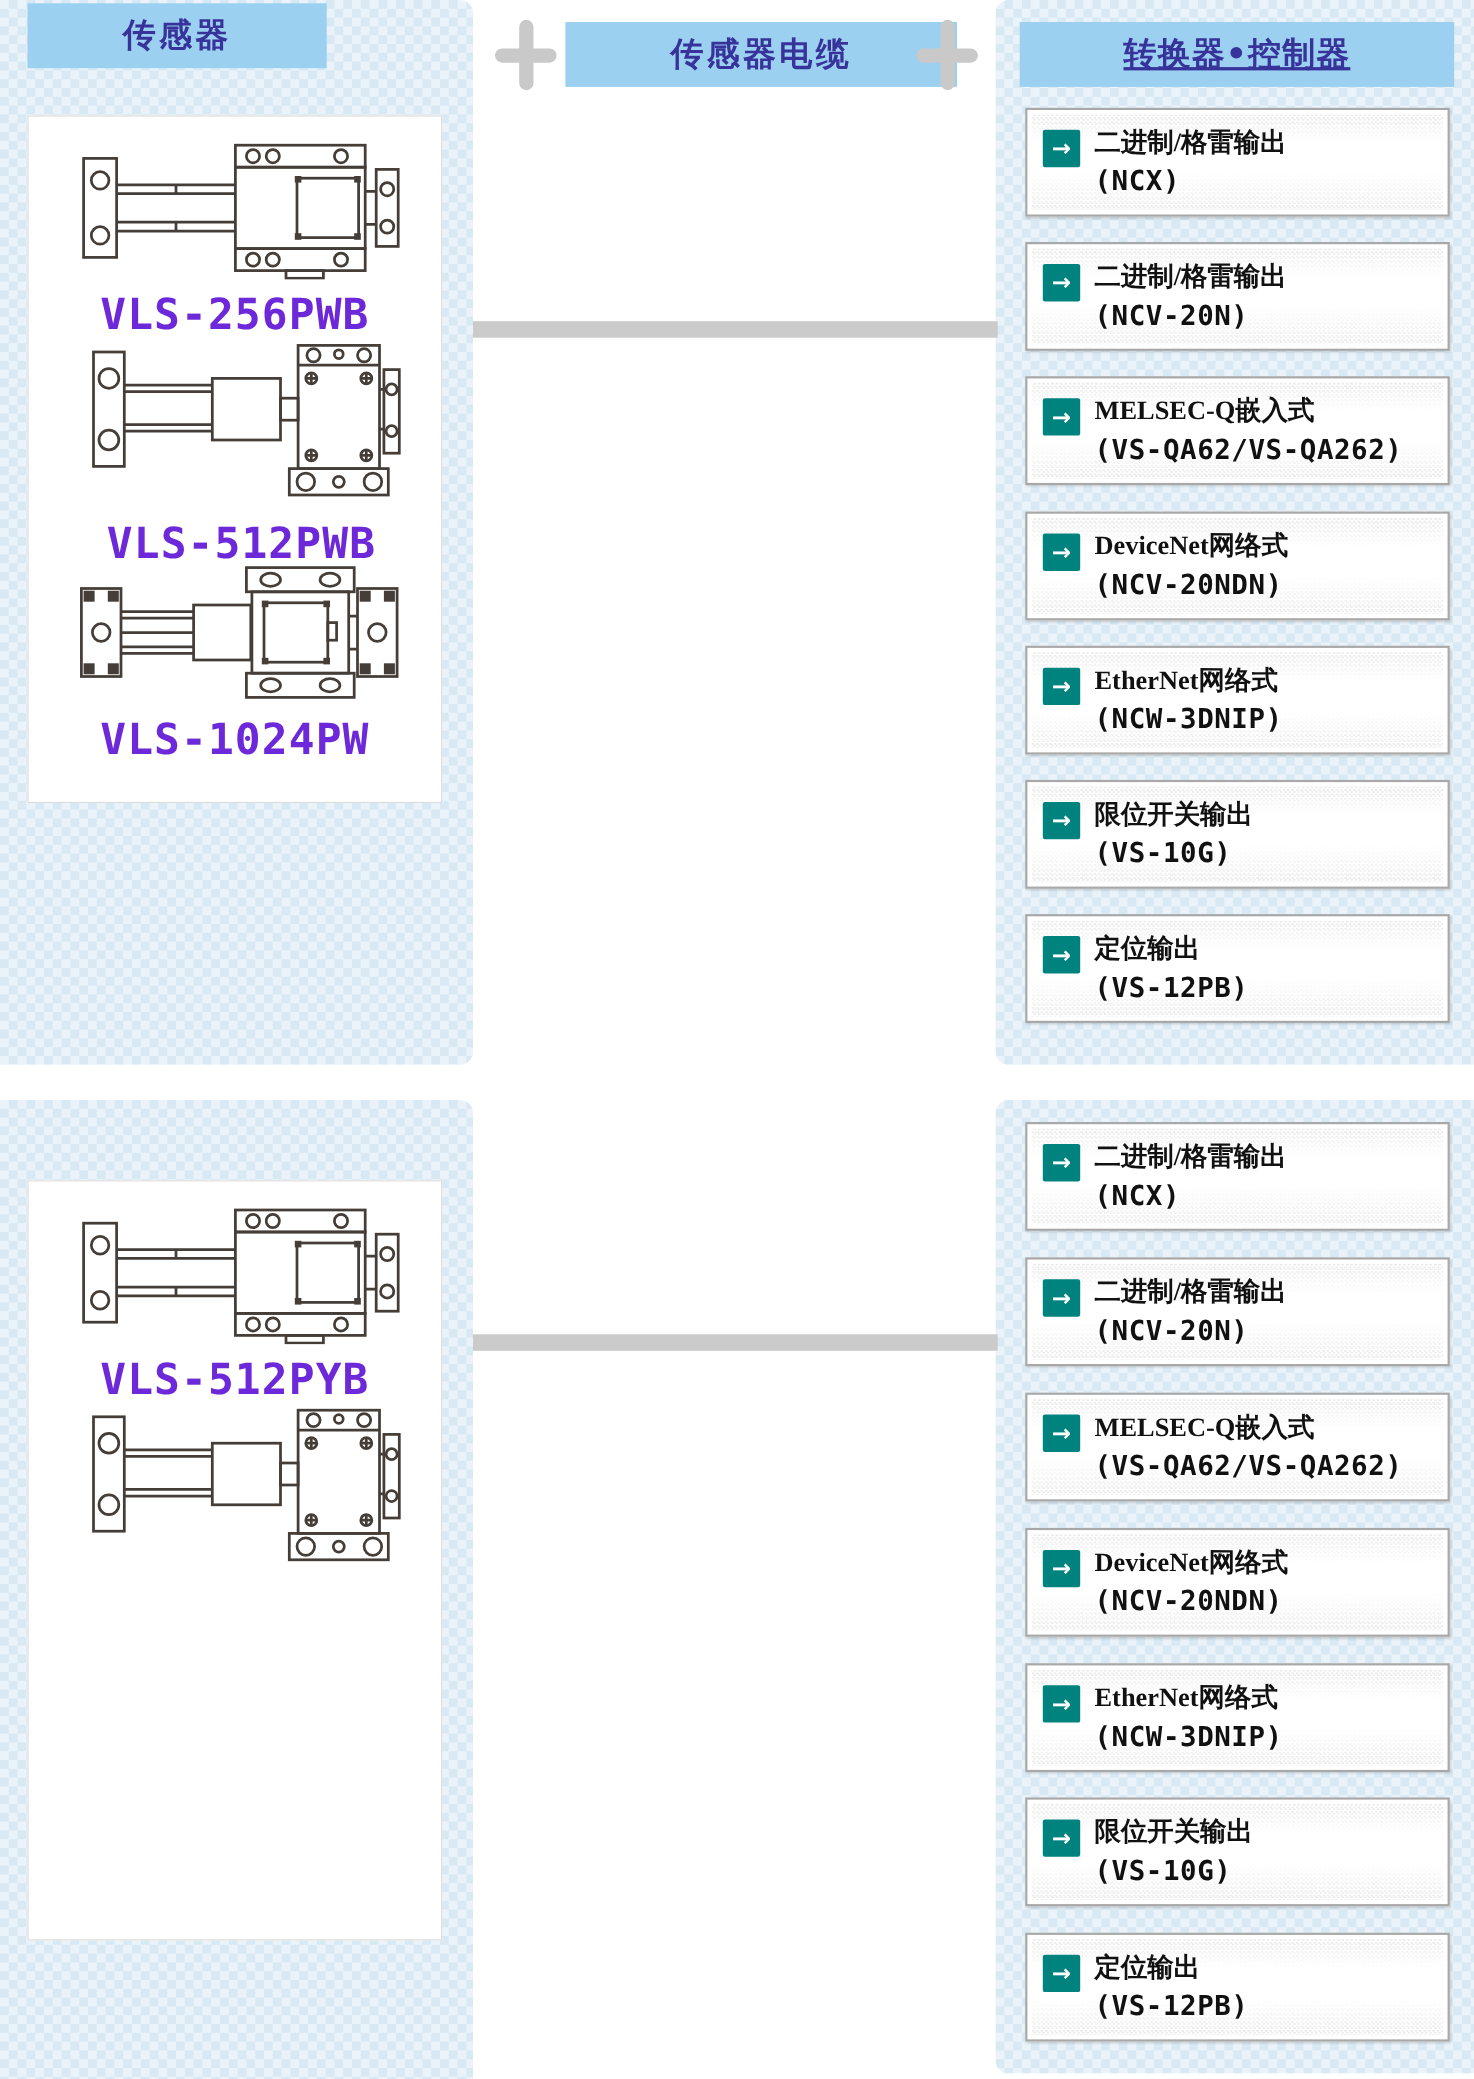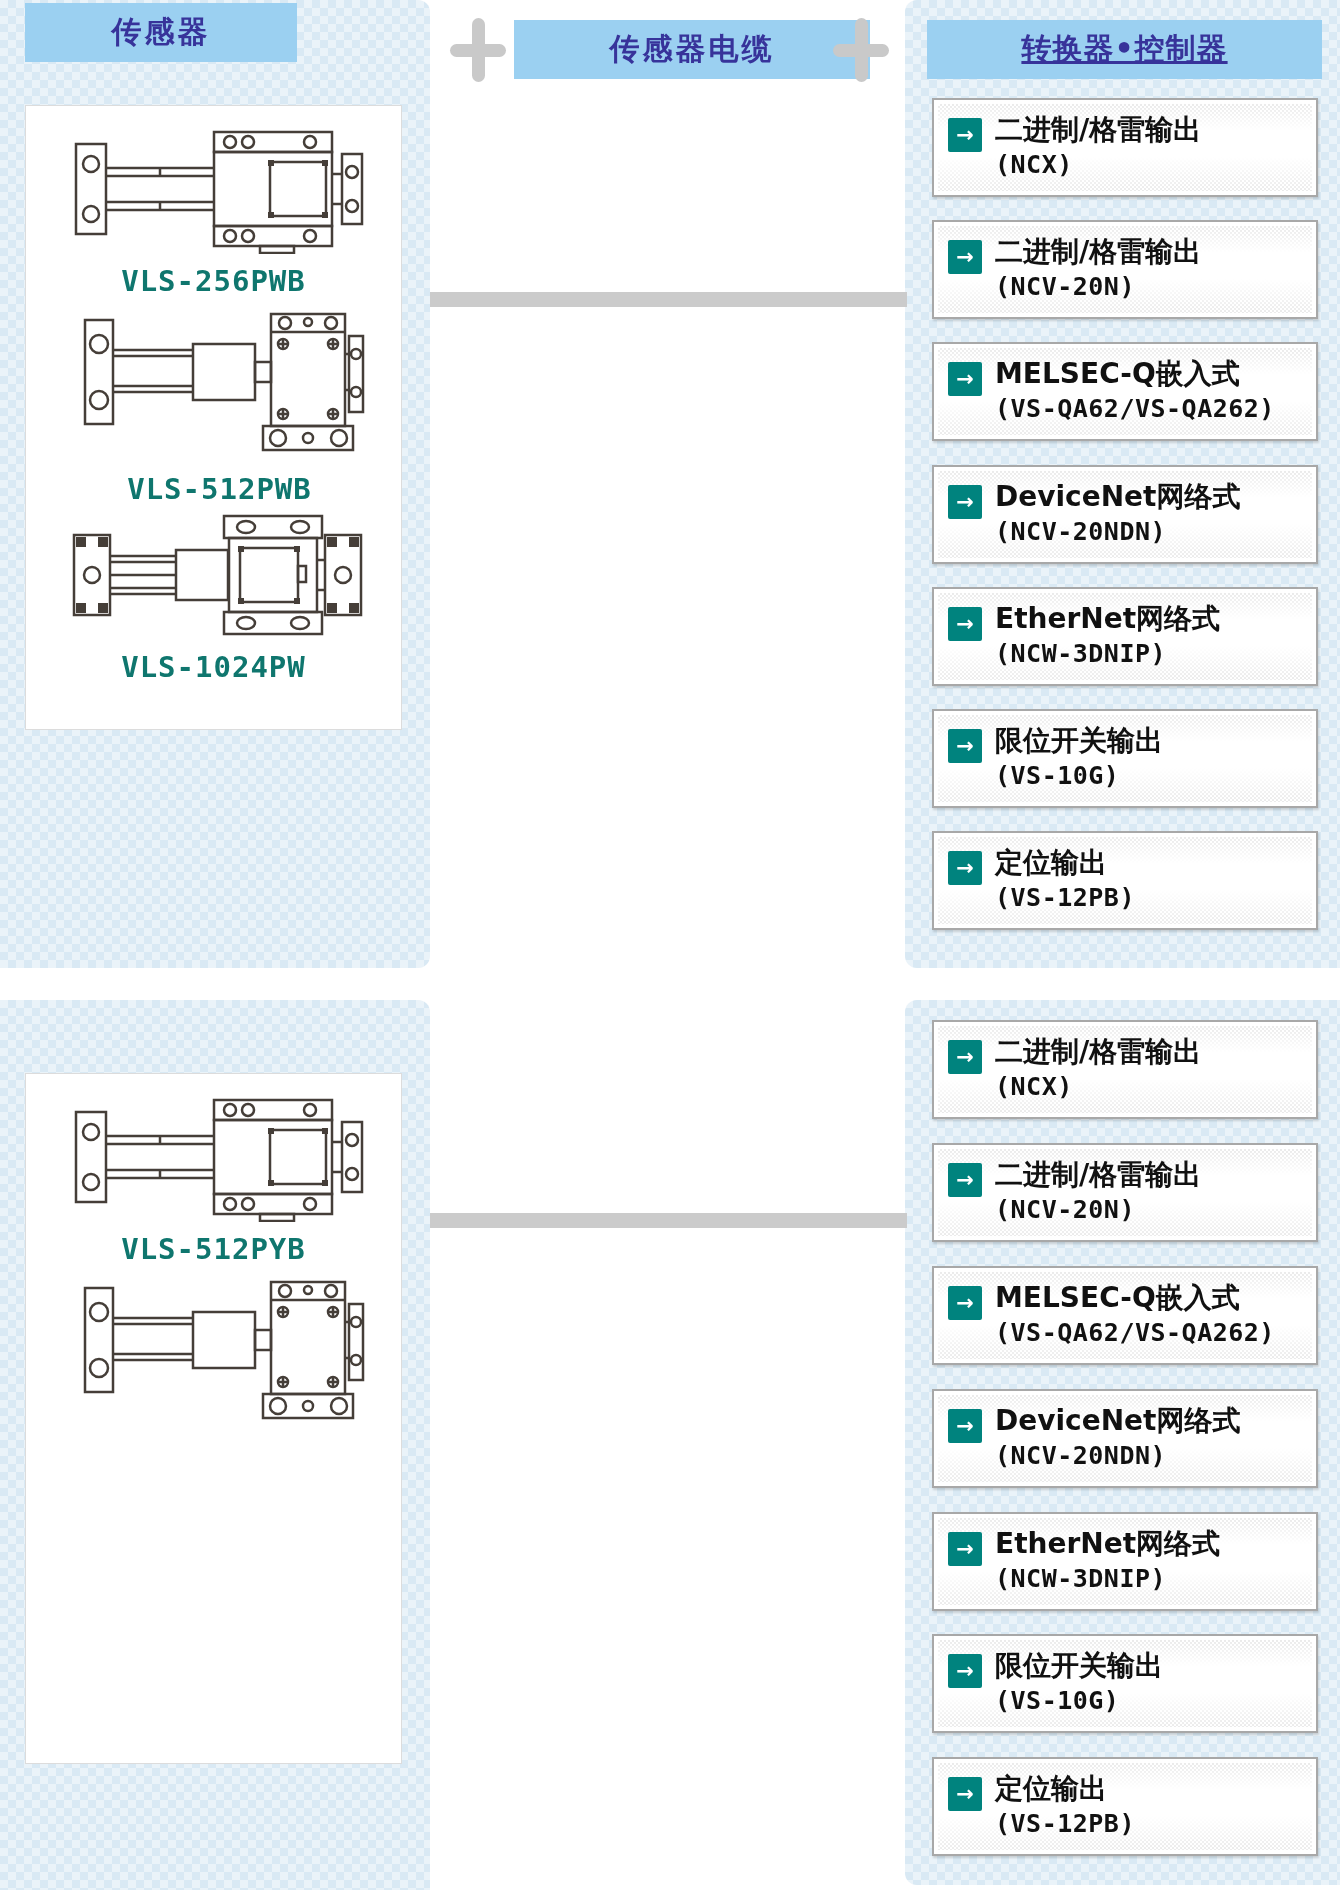--- a/index.html
+++ b/index.html
@@ -36,36 +36,36 @@
   .bar-1{top:292px;} .bar-2{top:1213px;}
 
   
   .sensor-box{position:absolute;left:25px;width:377px;background:#ffffff;
               border:1px solid #dcdcdc;box-sizing:border-box;}
   .sensor-box-1{top:105px;height:625px;}
   .sensor-box-2{top:1073px;height:691px;}
   .sensor-item{position:absolute;left:0;right:0;text-align:center;}
   .slot-a{top:18px;} .slot-b{top:186px;margin-left:12px;} .slot-c{top:404px;}
   .sensor-item svg{display:block;margin:0 auto;}
-  .sensor-label{display:block;margin-top:10px;color:#0f766e;
+  .sensor-label{display:block;margin-top:10px;color:#6d28d9;
                 font-family:"DejaVu Sans Mono",monospace;font-weight:700;
-                font-size:29px;letter-spacing:1px;}
+                font-size:39px;letter-spacing:1px;}
 
   
   .ctrl{position:absolute;left:932px;width:386px;height:99px;box-sizing:border-box;
         border:2px solid #a8a8a8;background-color:#fff;
         background-image:linear-gradient(180deg,rgba(255,255,255,.2) 0,#fff 32%,#fff 60%,rgba(255,255,255,.25) 100%),
                          conic-gradient(#e2e2e2 25%,transparent 0 50%,#e2e2e2 0 75%,transparent 0);
         background-size:100% 100%,4px 4px;
         box-shadow:inset 0 0 0 4px #fff,1px 2px 2px rgba(0,0,0,.15);
         display:flex;align-items:flex-start;gap:13px;padding:12px 14px;cursor:pointer;}
   .chip{flex:0 0 34px;width:34px;height:34px;margin-top:6px;background:#00837e;color:#fff;
         border-radius:2px;text-align:center;line-height:34px;font-size:21px;font-weight:700;}
   .ctrl-text{font-weight:700;color:#111;text-align:left;}
-  .ctrl-title{font-size:28px;line-height:36px;}
+  .ctrl-title{font-size:24px;line-height:36px;font-family:Liberation Serif, serif;}
   .ctrl-model{font-size:25px;line-height:34px;font-family:"DejaVu Sans Mono",monospace;letter-spacing:.5px;}
 
   
   .c1-0{top:98px;}  .c1-1{top:220px;} .c1-2{top:342px;} .c1-3{top:465px;}
   .c1-4{top:587px;} .c1-5{top:709px;} .c1-6{top:831px;}
   
   .c2-0{top:1020px;} .c2-1{top:1143px;} .c2-2{top:1266px;} .c2-3{top:1389px;}
   .c2-4{top:1512px;} .c2-5{top:1634px;} .c2-6{top:1757px;}
 
   .defs{position:absolute;width:0;height:0;overflow:hidden;}

